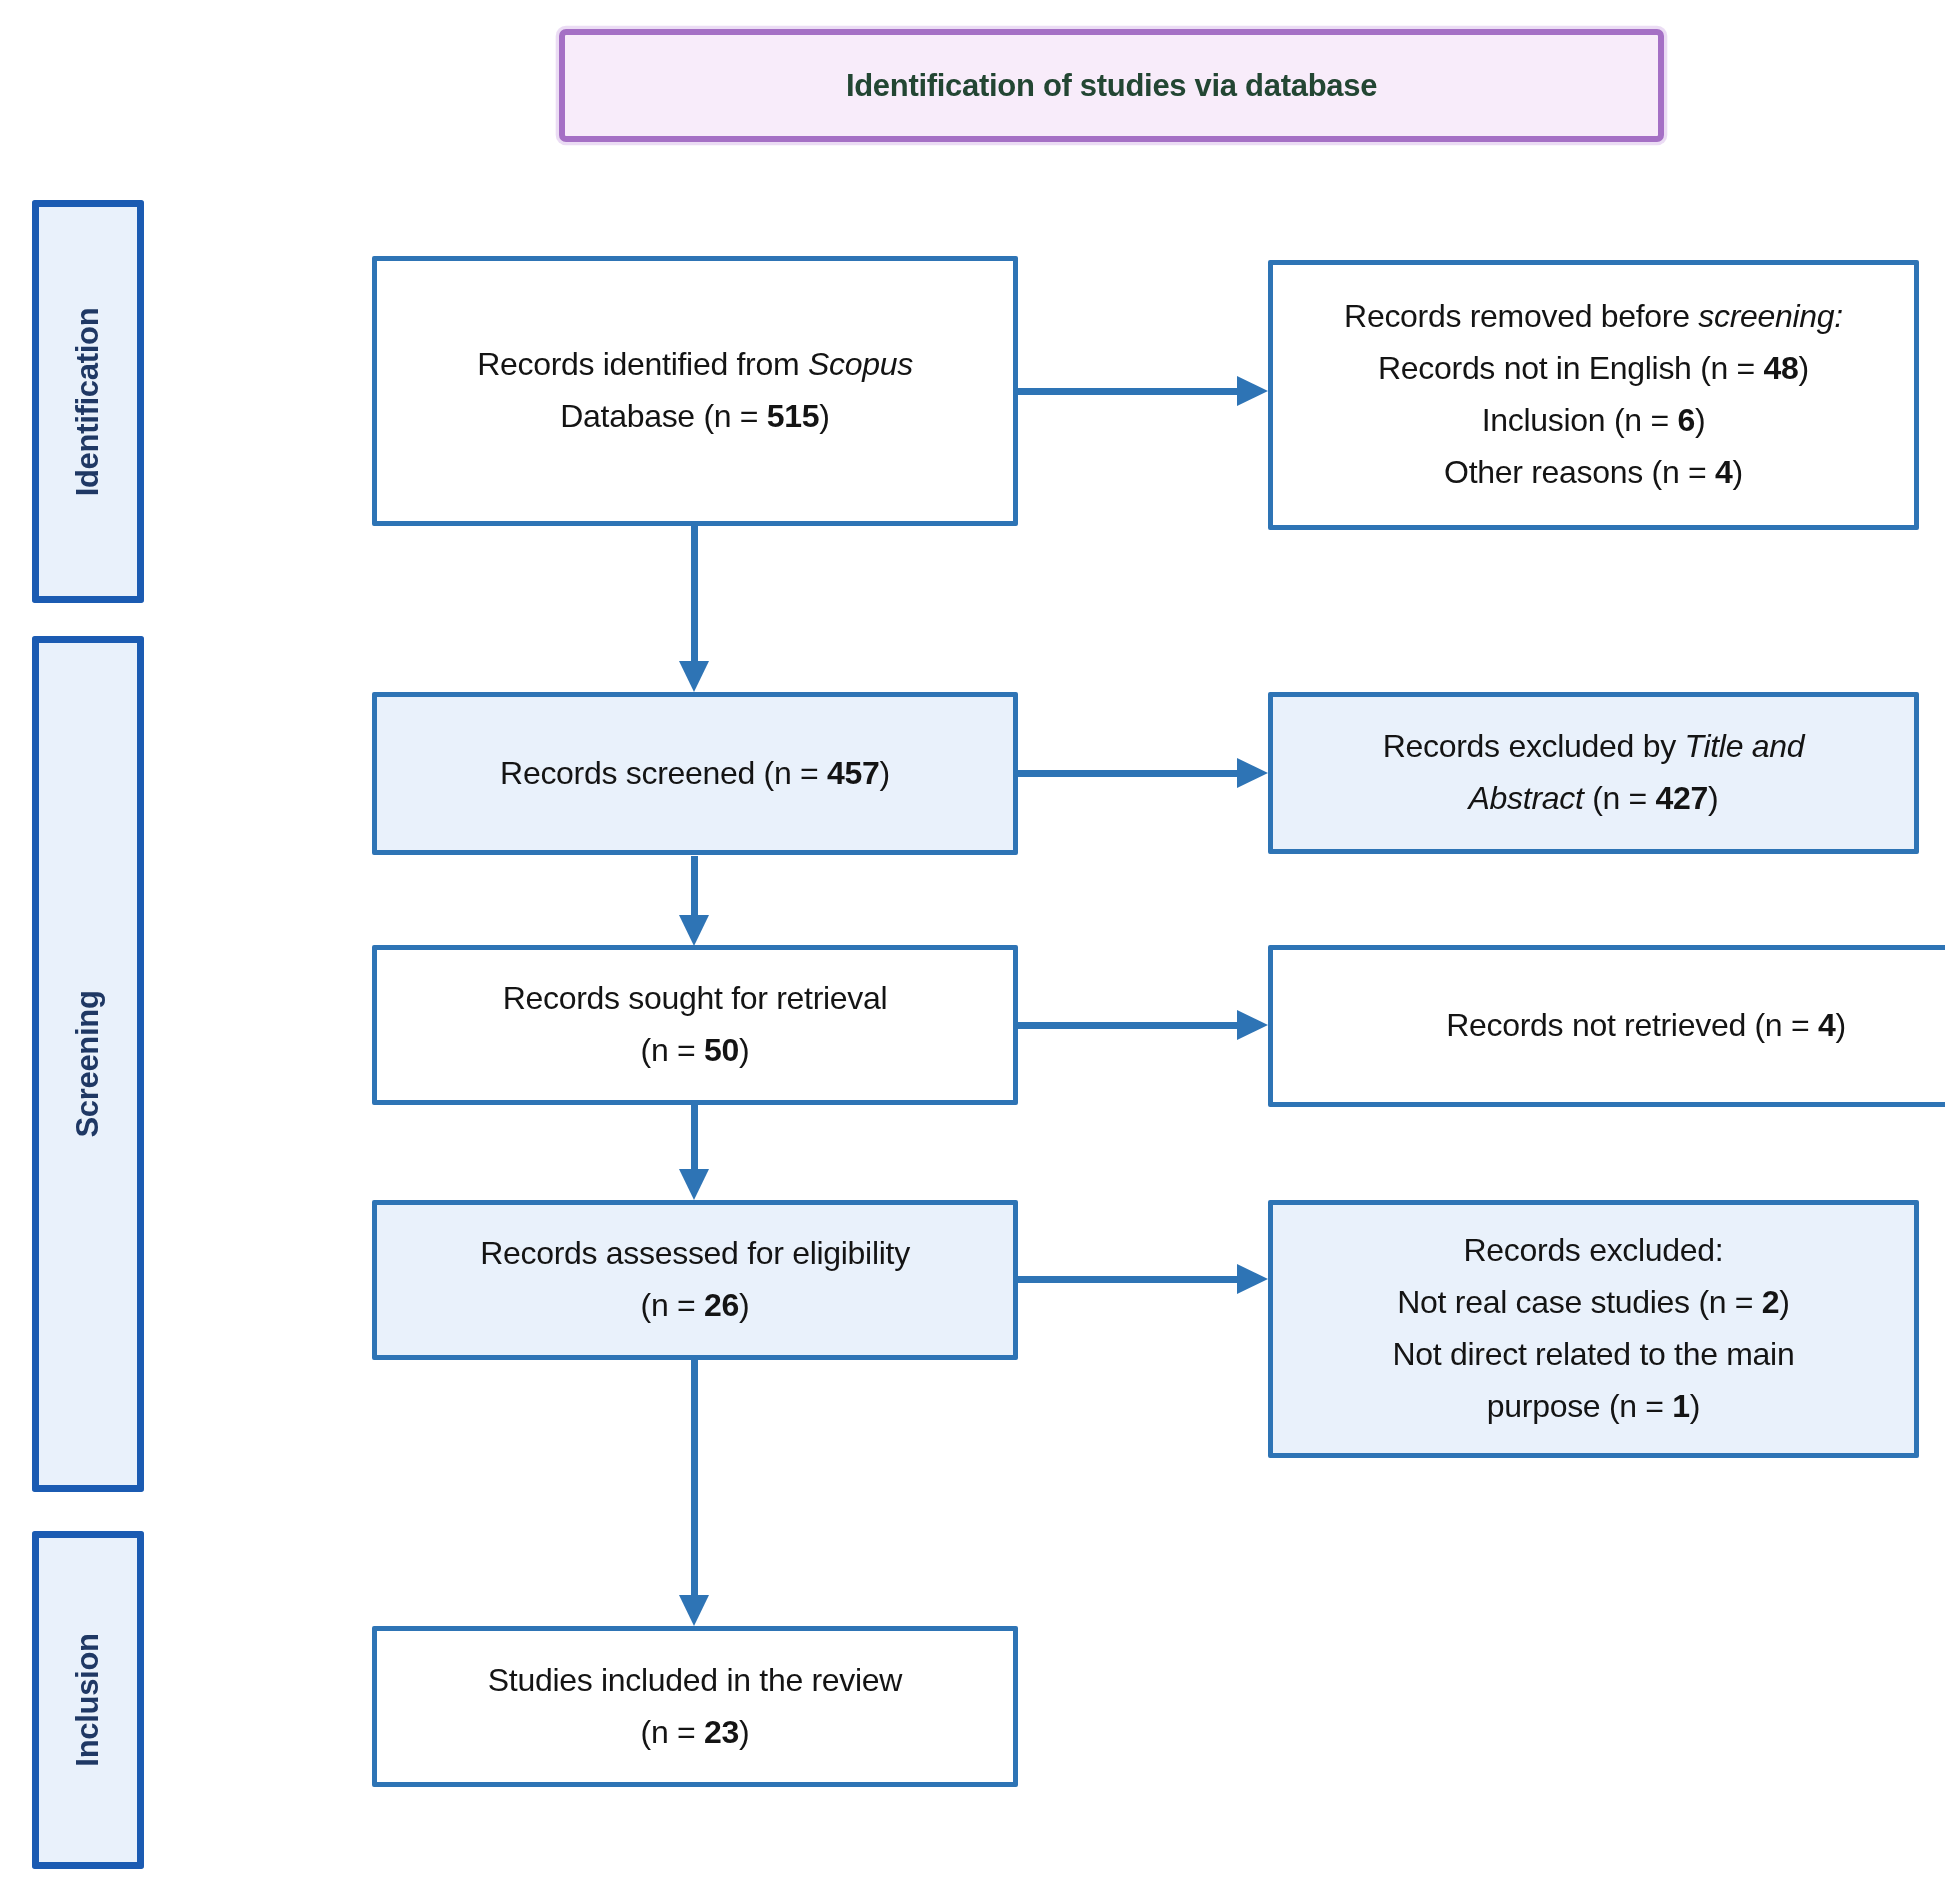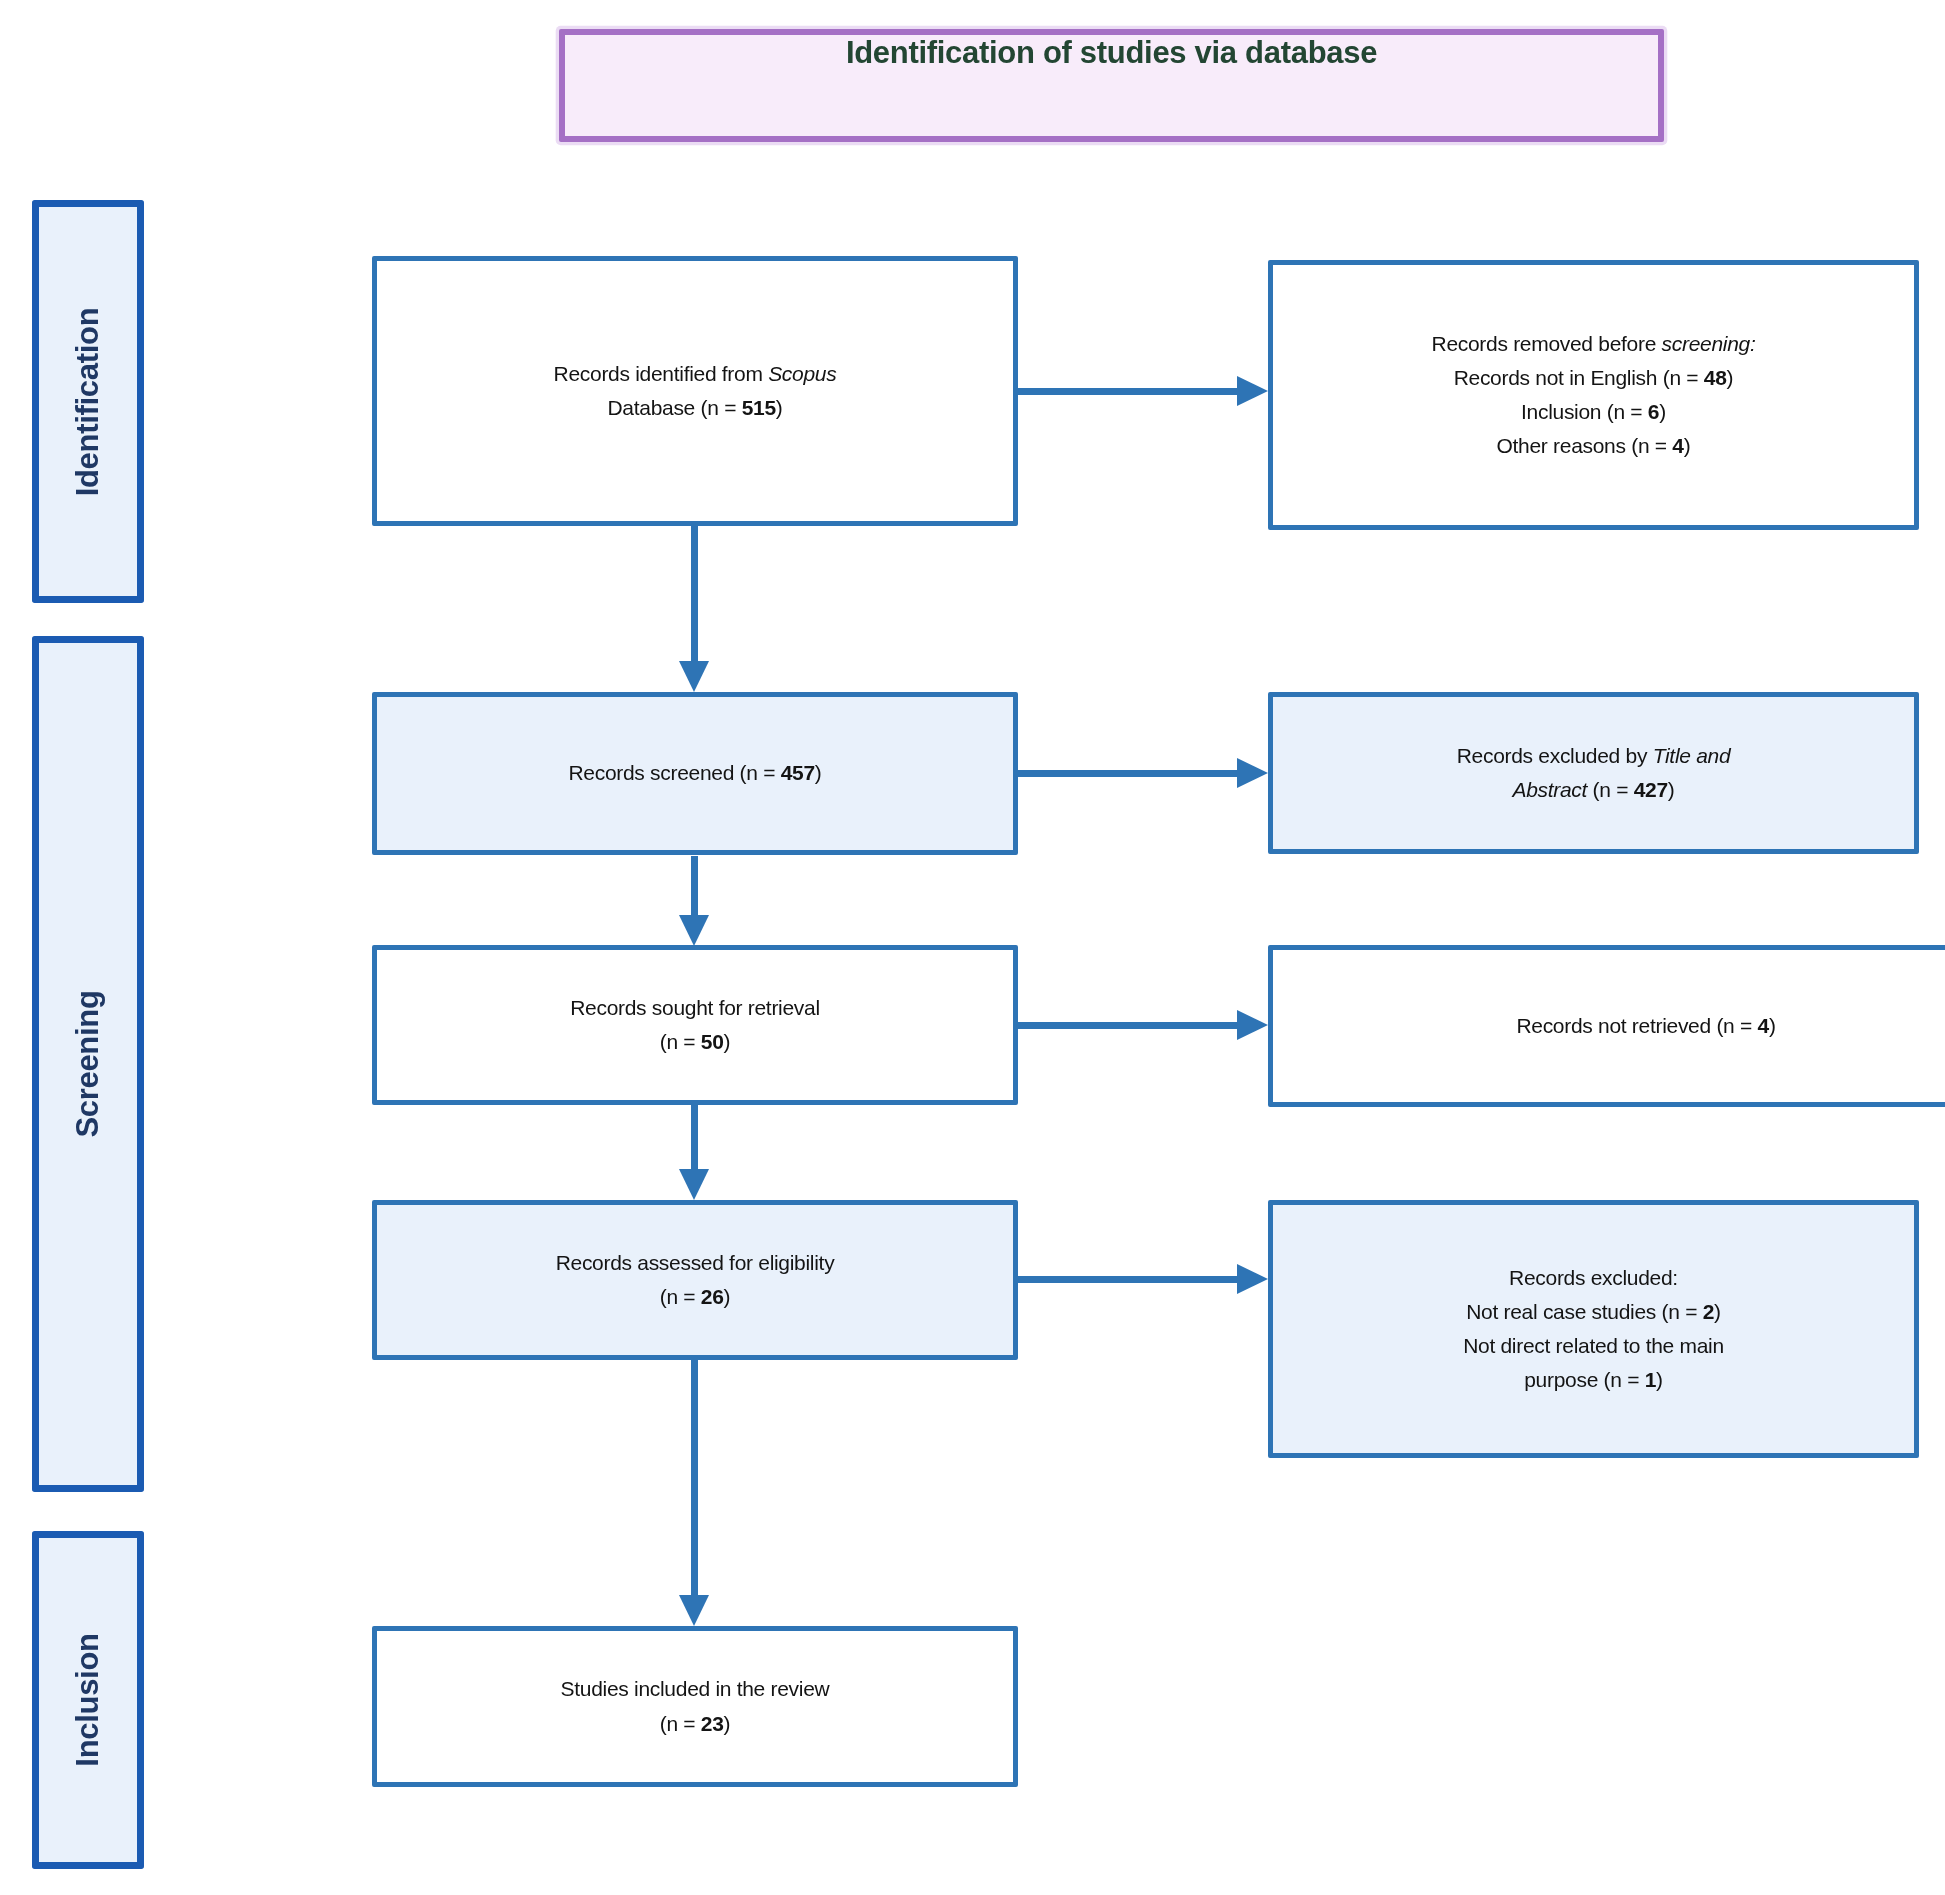--- a/index.html
+++ b/index.html
@@ -18,23 +18,23 @@
     position:relative;
     width:1946px;height:1896px;
     background:#fff;
     font-family:"Liberation Sans", sans-serif;
     color:var(--body-text);
   }
   .title-box{
     position:absolute;left:559px;top:29px;width:1105px;height:113px;
     background:var(--purple-fill);
     border:6px solid var(--purple-border);
-    border-radius:2px;
+    border-radius:7px;
     box-shadow:0 0 0 3.3px rgba(199,154,223,0.35);
-    display:flex;align-items:flex-start;justify-content:center;
+    display:flex;align-items:center;justify-content:center;
     box-sizing:border-box;
   }
   .title-box span{
     font-size:31px;font-weight:bold;color:var(--title-text);letter-spacing:-0.3px;
   }
   .stage{
     position:absolute;left:32px;width:112px;
     background:var(--light-blue-fill);
     border:7.3px solid var(--label-border);
     border-radius:2.7px;
@@ -50,21 +50,21 @@
     position:absolute;
     border:5.3px solid var(--accent-blue);
     border-radius:2px;
     display:flex;align-items:center;justify-content:center;
     text-align:center;
     box-sizing:border-box;
     padding:6.7px 18.6px;
   }
   .fbox.white{background:var(--box-white);}
   .fbox.blue{background:var(--light-blue-fill);}
-  .fbox p{margin:7px;font-size:21px;line-height:1.62;letter-spacing:-0.3px;}
+  .fbox p{margin:7px;font-size:32px;line-height:1.62;letter-spacing:-0.3px;}
   .fbox b{font-weight:bold;}
   .fbox i{font-style:italic;}
   .arrow{position:absolute;}
   .arrow .line{position:absolute;background:var(--accent-blue);}
   .arrow .head{position:absolute;width:0;height:0;}
   
   .arrow.h{height:31px;}
   .arrow.h .line{left:0;top:12px;height:7.3px;}
   .arrow.h .head{right:0;top:0;
     border-top:15.3px solid transparent;

